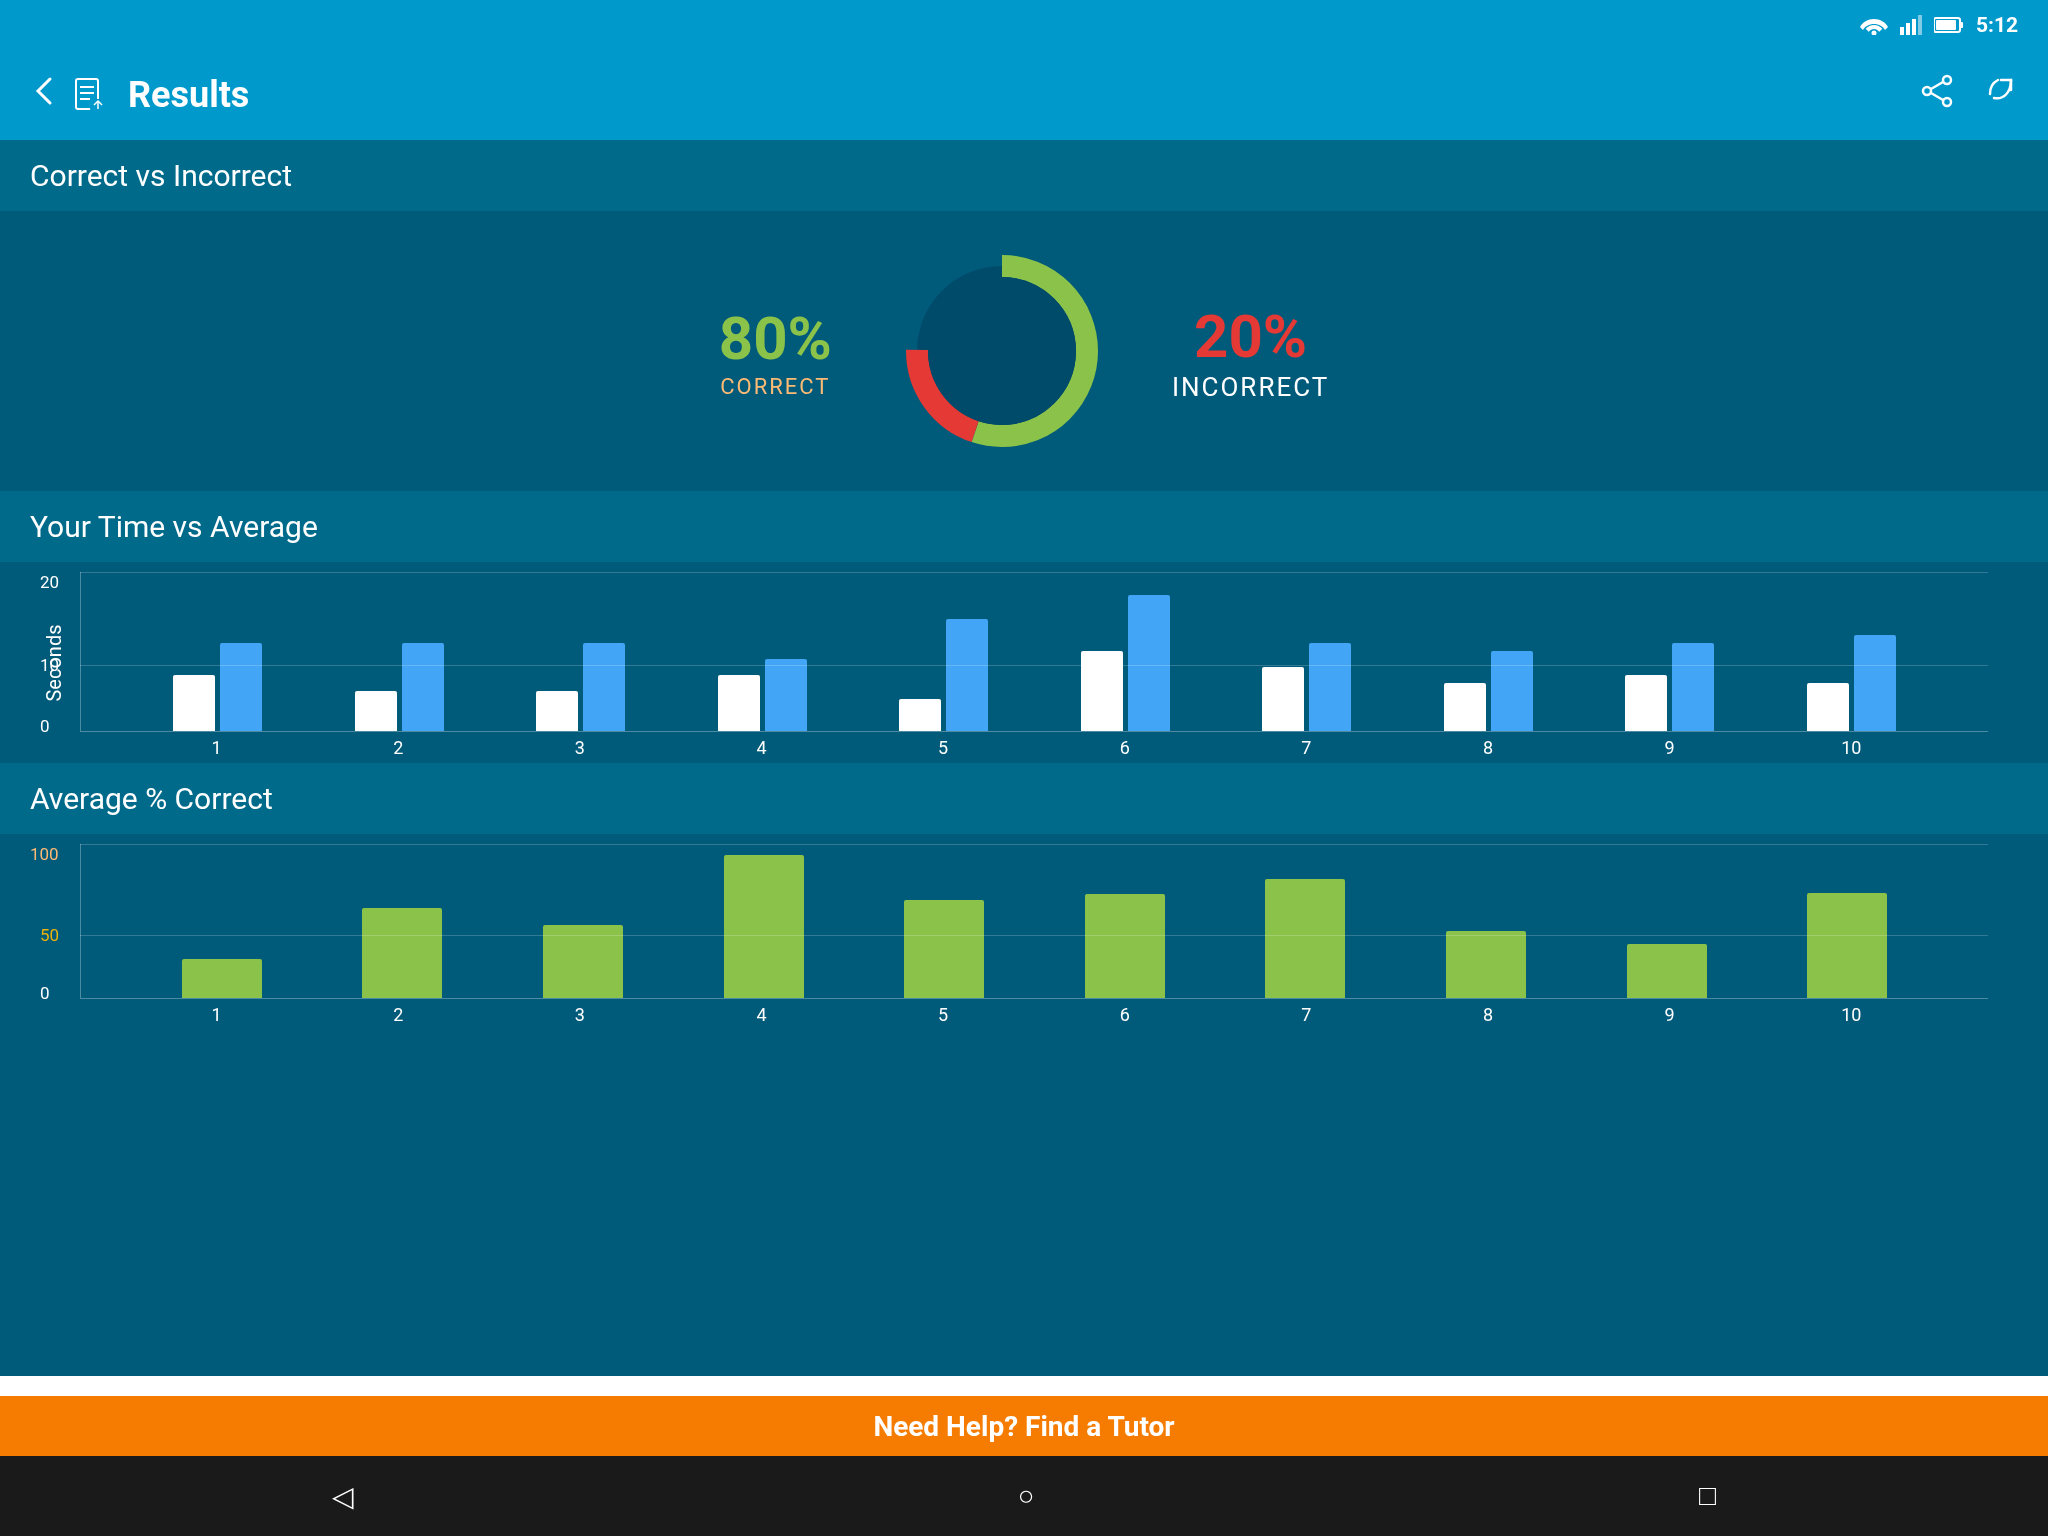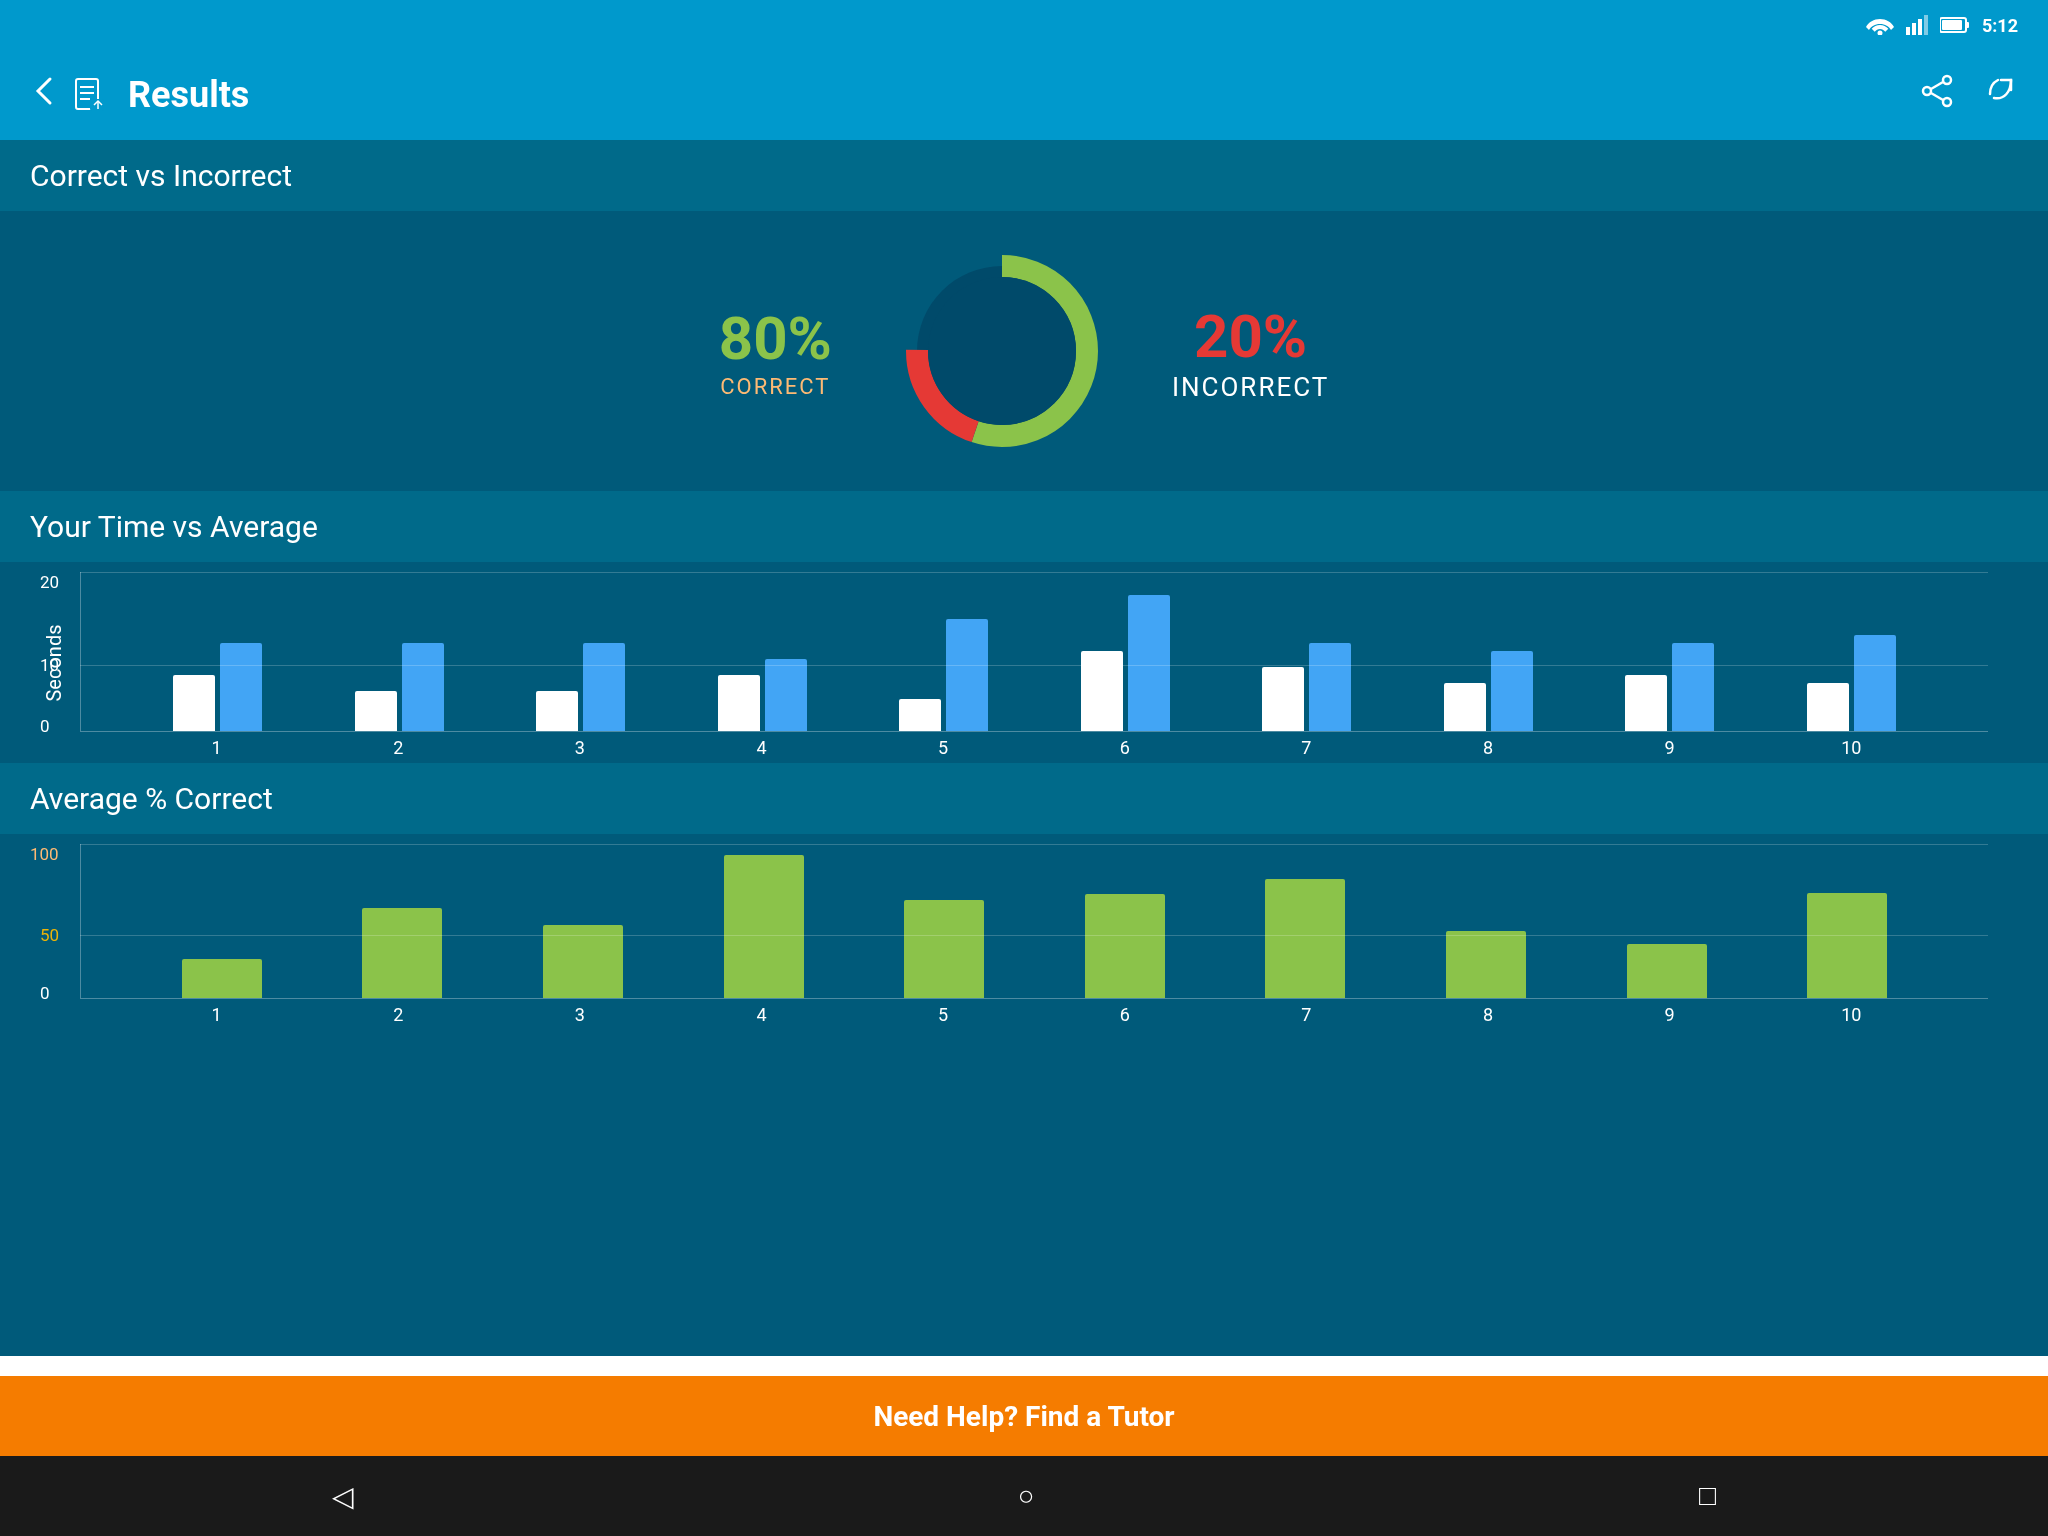--- a/index.html
+++ b/index.html
@@ -15,21 +15,21 @@
 
     
     .status-bar {
       background: #0099cc;
       height: 50px;
       display: flex;
       align-items: center;
       justify-content: flex-end;
       padding: 0 30px;
       color: white;
-      font-size: 18px;
+      font-size: 21px;
       font-weight: bold;
     }
     .status-bar-icons {
       display: flex;
       align-items: center;
       gap: 12px;
     }
 
     
     .app-bar {
@@ -98,21 +98,21 @@
     }
     .donut-label-right .lbl {
       font-size: 26px;
       color: #ffffff;
       letter-spacing: 2px;
     }
 
     
     .bottom-banner {
       display: flex;
-      height: 80px;
+      height: 60px;
       margin-top: auto;
     }
     .banner-main {
       background: #f57c00;
       flex: 1;
       display: flex;
       align-items: center;
       justify-content: center;
       font-size: 28px;
       font-weight: bold;

